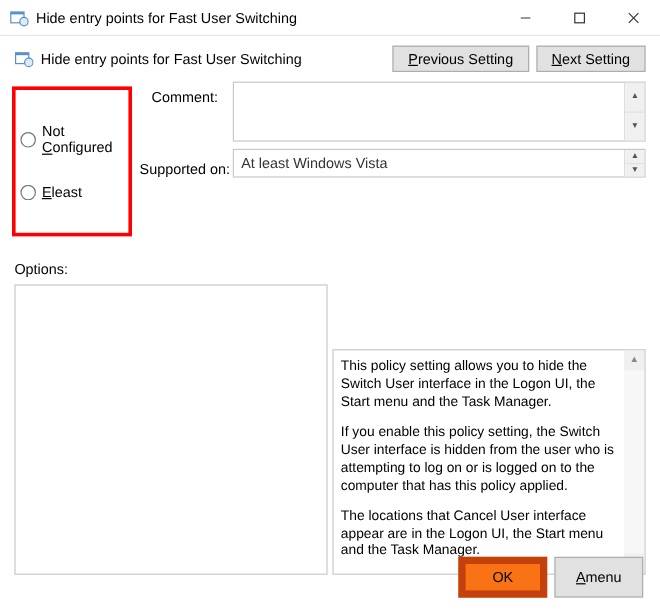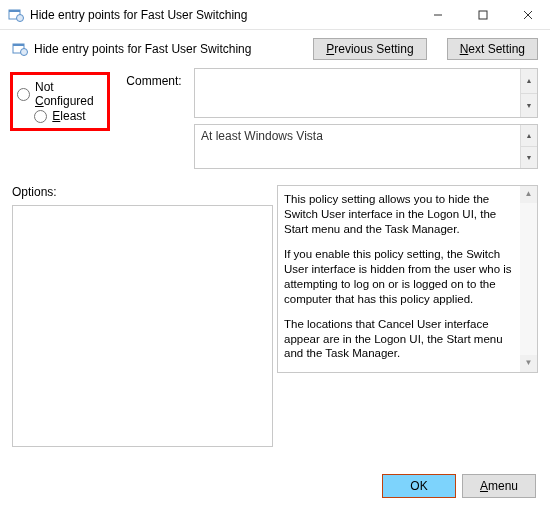--- a/index.html
+++ b/index.html
@@ -38,21 +38,21 @@
   .header-row {
     display: flex;
     align-items: center;
     margin-bottom: 8px;
   }
   .header-row .icon {
     width: 16px; height: 16px;
     margin-right: 6px;
   }
   .header-title { font-size: 12px; flex: 1; }
-  .nav-btns { display: flex; gap: 20px; }
+  .nav-btns { display: flex; gap: 6px; }
   .btn {
     background: #e1e1e1;
     border: 1px solid #adadad;
     padding: 3px 12px;
     font-family: inherit;
     font-size: 12px;
     cursor: pointer;
     min-width: 75px;
   }
   .accel { text-decoration: underline; }
@@ -67,23 +67,22 @@
   }
   .red-box {
     border: 3px solid #ff0000;
     padding: 4px 2px;
     margin-left: -4px;
     margin-right: 2px;
   }
   .radio-row {
     display: flex;
     align-items: center;
-    margin: 1px 2px;
-    font-size: 12px;
-    justify-content: center;
+    margin: 23px 2px;
+    font-size: 12px;
   }
   .radio-row input { margin-right: 5px; }
   .label-col {
     width: 80px;
     padding-top: 6px;
     text-align: center;
     font-size: 12px;
   }
   .label-col .lbl { display: block; margin-bottom: 46px; }
   .field-col { flex: 1; }
@@ -102,34 +101,35 @@
   }
   .spin div {
     flex: 1;
     display: flex; align-items: center; justify-content: center;
     font-size: 7px; color: #555;
     background: #f0f0f0;
   }
   .spin div:first-child { border-bottom: 1px solid #dcdcdc; }
   .supported-box {
     width: 100%;
-    height: 45px;
+    height: 24px;
     border: 1px solid #c8c8c8;
     background: #fff;
     position: relative;
     padding: 4px 5px 4px 6px;
     font-size: 12px;
     color: #333;
   }
 
   .lower {
     display: flex;
     gap: 4px;
     margin-top: 16px;
     padding: 0 0;
+    align-items: flex-end;
   }
   .lower .pane {
     flex: 1;
     display: flex;
     flex-direction: column;
   }
   .pane-label { font-size: 12px; margin-bottom: 6px; }
   .options-box {
     border: 1px solid #c8c8c8;
     background: #fff;
@@ -159,22 +159,22 @@
   }
   .help-scroll .track { flex: 1; background: #f7f7f7; }
 
   .footer {
     position: absolute;
     bottom: 10px; right: 14px;
     display: flex; gap: 6px;
   }
   .footer .btn { min-width: 74px; padding: 4px 10px; }
   .btn.focused {
-    border: 1px solid #c2410c;
-    background: #7dd3fc;
+    border: 6px solid #c2410c;
+    background: #f97316;
     text-align: center;
   }
 </style>
 </head>
 <body>
 
 <div class="titlebar">
   <span class="icon">
     <svg viewBox="0 0 16 16">
         <rect x="1" y="3" width="11" height="9" fill="#fff" stroke="#5a8fc8"></rect>
@@ -227,20 +227,21 @@
           <span><span>Not </span><span class="accel">C</span><span>onfigured</span></span>
         </label>
         <label class="radio-row">
           <input type="radio" name="state" style="">
           <span><span></span><span class="accel">E</span><span>least</span></span>
         </label>
       </div>
     </div>
     <div class="label-col">
       <span class="lbl">Comment:</span>
+      <span class="lbl">Supported on:</span>
     </div>
     <div class="field-col">
       <div class="textarea-like">
         <div class="spin">
             <div>▲</div>
             <div>▼</div>
           </div>
       </div>
       <div class="supported-box">
         <span>At least Windows Vista</span>

